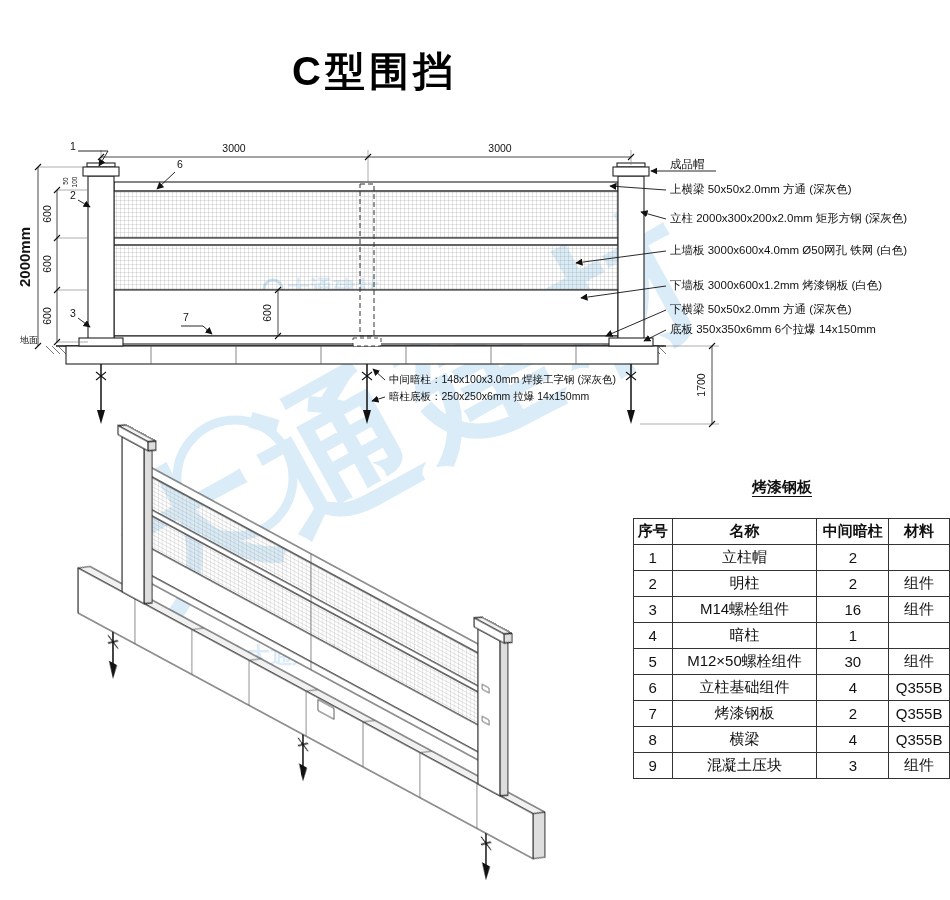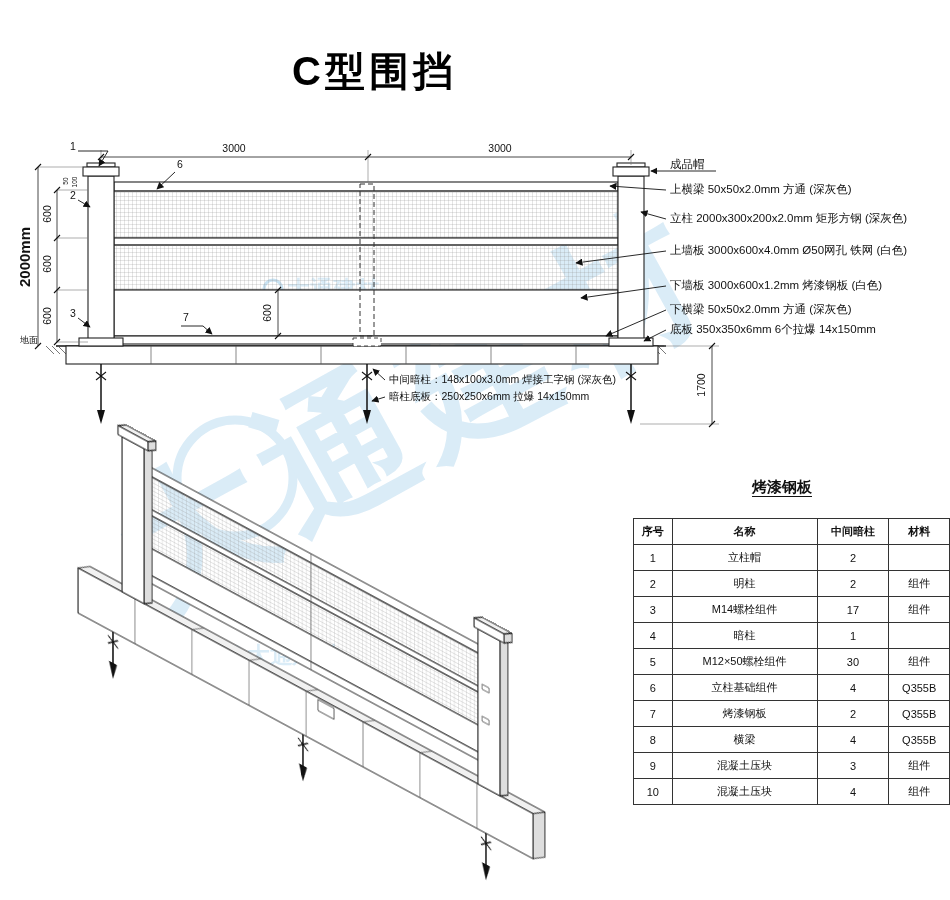--- a/index.html
+++ b/index.html
@@ -26,21 +26,21 @@
   .tick{stroke:#111;stroke-width:1.1;}
   .leader{stroke:#111;stroke-width:0.9;fill:none;}
   .thin{stroke:#555;stroke-width:0.7;}
   .hatch{stroke:#555;stroke-width:0.8;}
   .stakeline{stroke:#111;stroke-width:1.5;}
   .stakefill{fill:#111;}
   .wm{fill:#bcdcf0;}
   .parts-title{position:absolute;left:752px;top:478px;font-size:15px;font-weight:600;
                text-decoration:underline;text-underline-offset:4px;}
   .parts-table{position:absolute;left:633px;top:518px;border-collapse:collapse;}
-  .parts-table th,.parts-table td{border:1px solid #333;font-size:11px;text-align:center;
+  .parts-table th,.parts-table td{border:1px solid #333;font-size:15px;text-align:center;
                padding:0 2px;height:25px;font-weight:normal;}
   .parts-table th{font-weight:600;}
   .col-no{width:34px;} .col-name{width:142px;margin-top:12px;} .col-qty{width:68px;} .col-mat{width:56px;}
 </style>
 </head>
 <body>
 
 <div class="page">
 
   <svg width="950" height="900" viewBox="0 0 950 900">
@@ -322,21 +322,21 @@
       </tr>
       <tr>
         <td>2</td>
         <td>明柱</td>
         <td>2</td>
         <td>组件</td>
       </tr>
       <tr>
         <td>3</td>
         <td>M14螺栓组件</td>
-        <td>17</td>
+        <td>16</td>
         <td>组件</td>
       </tr>
       <tr>
         <td>4</td>
         <td>暗柱</td>
         <td>1</td>
         <td></td>
       </tr>
       <tr>
         <td>5</td>
@@ -361,22 +361,16 @@
         <td>横梁</td>
         <td>4</td>
         <td>Q355B</td>
       </tr>
       <tr>
         <td>9</td>
         <td>混凝土压块</td>
         <td>3</td>
         <td>组件</td>
       </tr>
-      <tr>
-        <td>10</td>
-        <td>混凝土压块</td>
-        <td>4</td>
-        <td>组件</td>
-      </tr>
     </tbody>
   </table>
 
 </div>
 
 </body></html>

